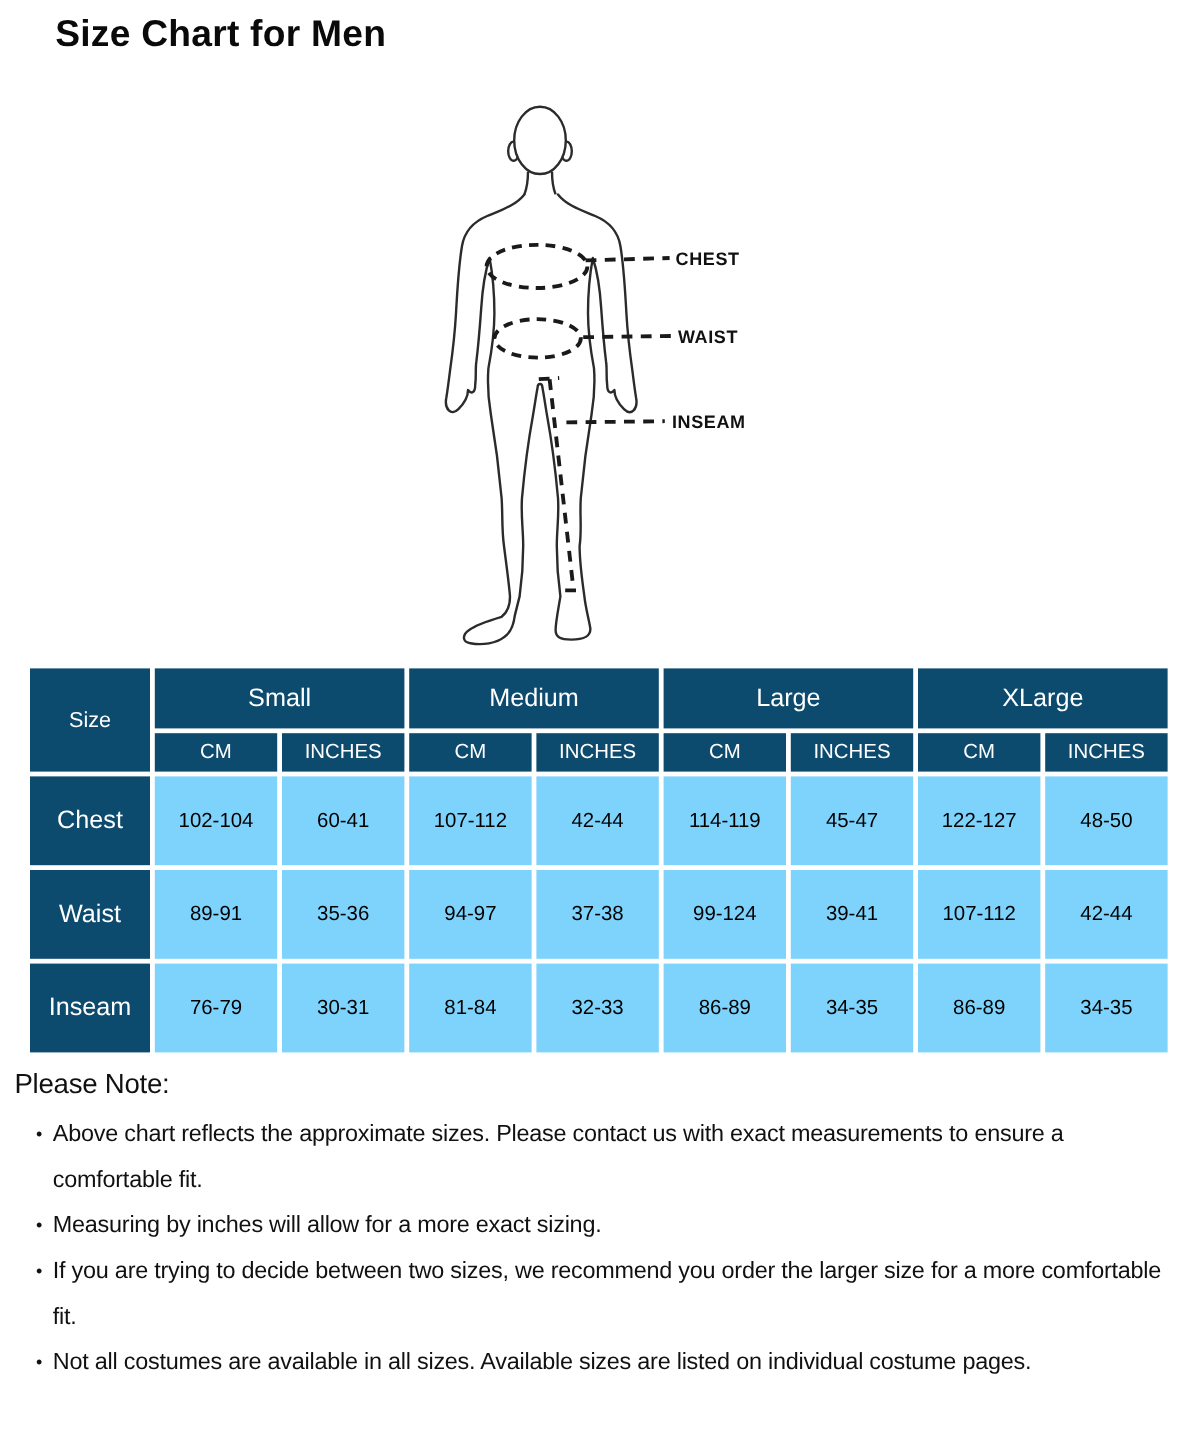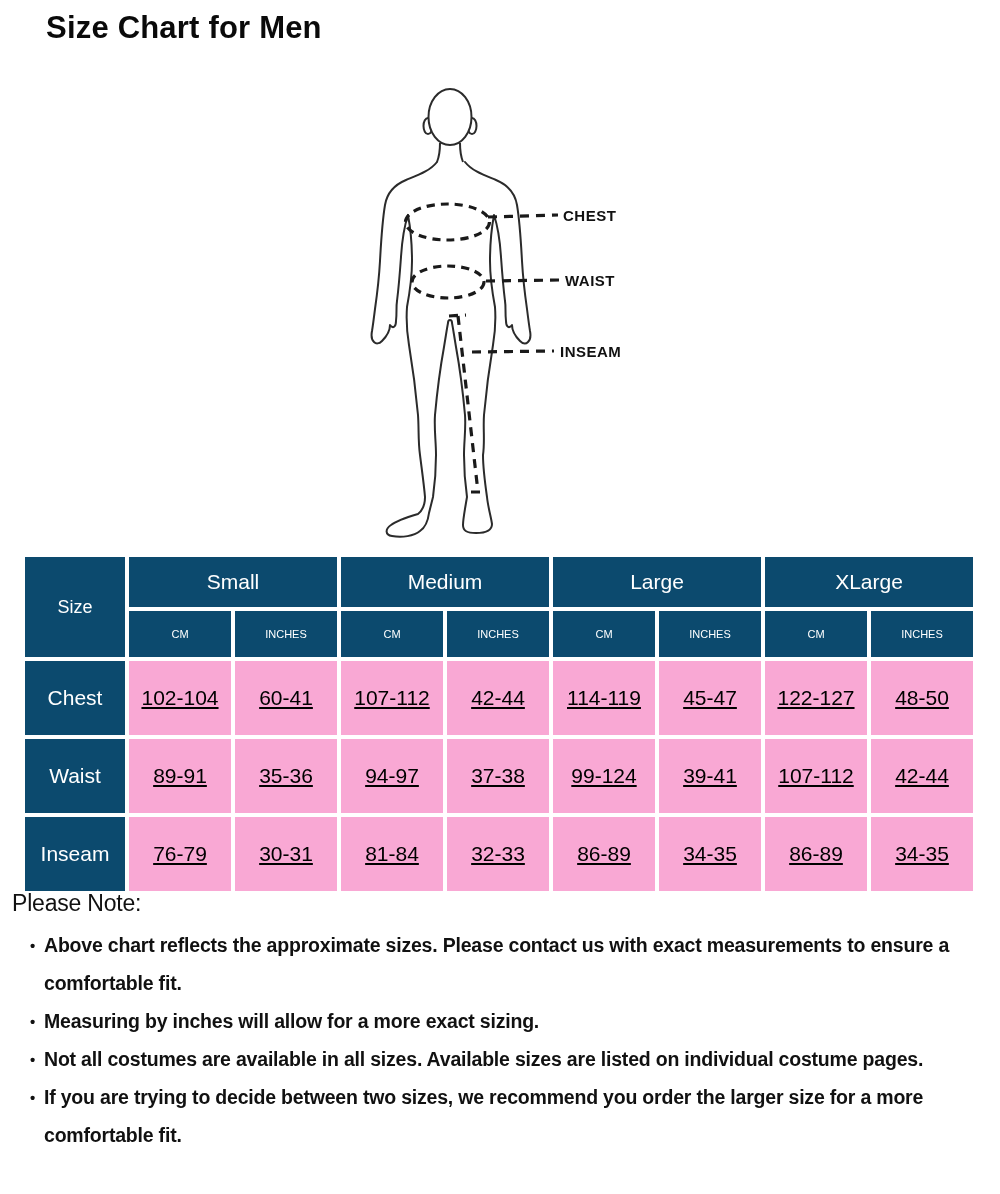--- a/index.html
+++ b/index.html
@@ -18,33 +18,33 @@
   .meas-label { font-family:"Liberation Sans",sans-serif; font-weight:bold; font-size:15px; fill:#111; letter-spacing:.5px; }
 
   table.size-table {
     position:absolute; left:21px; top:553px;
     border-collapse:separate; border-spacing:4px;
   }
   .size-table th, .size-table td { padding:0; text-align:center; vertical-align:middle; }
   .hdr { background:#0c4a6e; color:#fff; font-weight:normal; }
   .corner-cell { width:100px; font-size:18px; }
   .group-cell { height:50px; font-size:21px; width:208px; }
-  .unit-cell { height:46px; font-size:11px; width:102px; }
+  .unit-cell { height:32px; font-size:17px; width:102px; }
   .rowlabel-cell { height:74px; font-size:21px; }
   .data-cell {
-    width:102px; height:74px; background:#f9a8d4; color:#000;
-    font-size:21px; font-weight:normal;text-decoration:underline;
+    width:102px; height:74px; background:#7dd3fc; color:#000;
+    font-size:17px; font-weight:normal;
   }
 
   .notes { position:absolute; left:12px; top:890px; width:970px; letter-spacing:-0.2px; }
   .notes-heading { margin:0 0 9px 0; font-size:23px; font-weight:normal; color:#111; }
   .notes ul { list-style:none; margin:0; padding:0 0 0 18px; }
   .notes li {
     position:relative; padding-left:14px; margin:0;
-    font-size:19.5px; line-height:38px; color:#111;font-weight:bold;
+    font-size:19.5px; line-height:38px; color:#111;
   }
   .notes li::before {
     content:"\2022"; position:absolute; left:0; top:1px; font-size:15px; color:#111;
   }
 </style>
 </head>
 <body>
 
 <h1 class="page-title">Size Chart for Men</h1>
 
@@ -181,16 +181,16 @@
     <td class="data-cell">34-35</td>
   </tr>
 </tbody>
   </table>
 
 <section class="notes">
   <h2 class="notes-heading">Please Note:</h2>
   <ul>
     <li>Above chart reflects the approximate sizes. Please contact us with exact measurements to ensure a comfortable fit.</li>
     <li>Measuring by inches will allow for a more exact sizing.</li>
+    <li>If you are trying to decide between two sizes, we recommend you order the larger size for a more comfortable fit.</li>
     <li>Not all costumes are available in all sizes. Available sizes are listed on individual costume pages.</li>
-    <li>If you are trying to decide between two sizes, we recommend you order the larger size for a more comfortable fit.</li>
   </ul>
 </section>
 
 </body></html>

